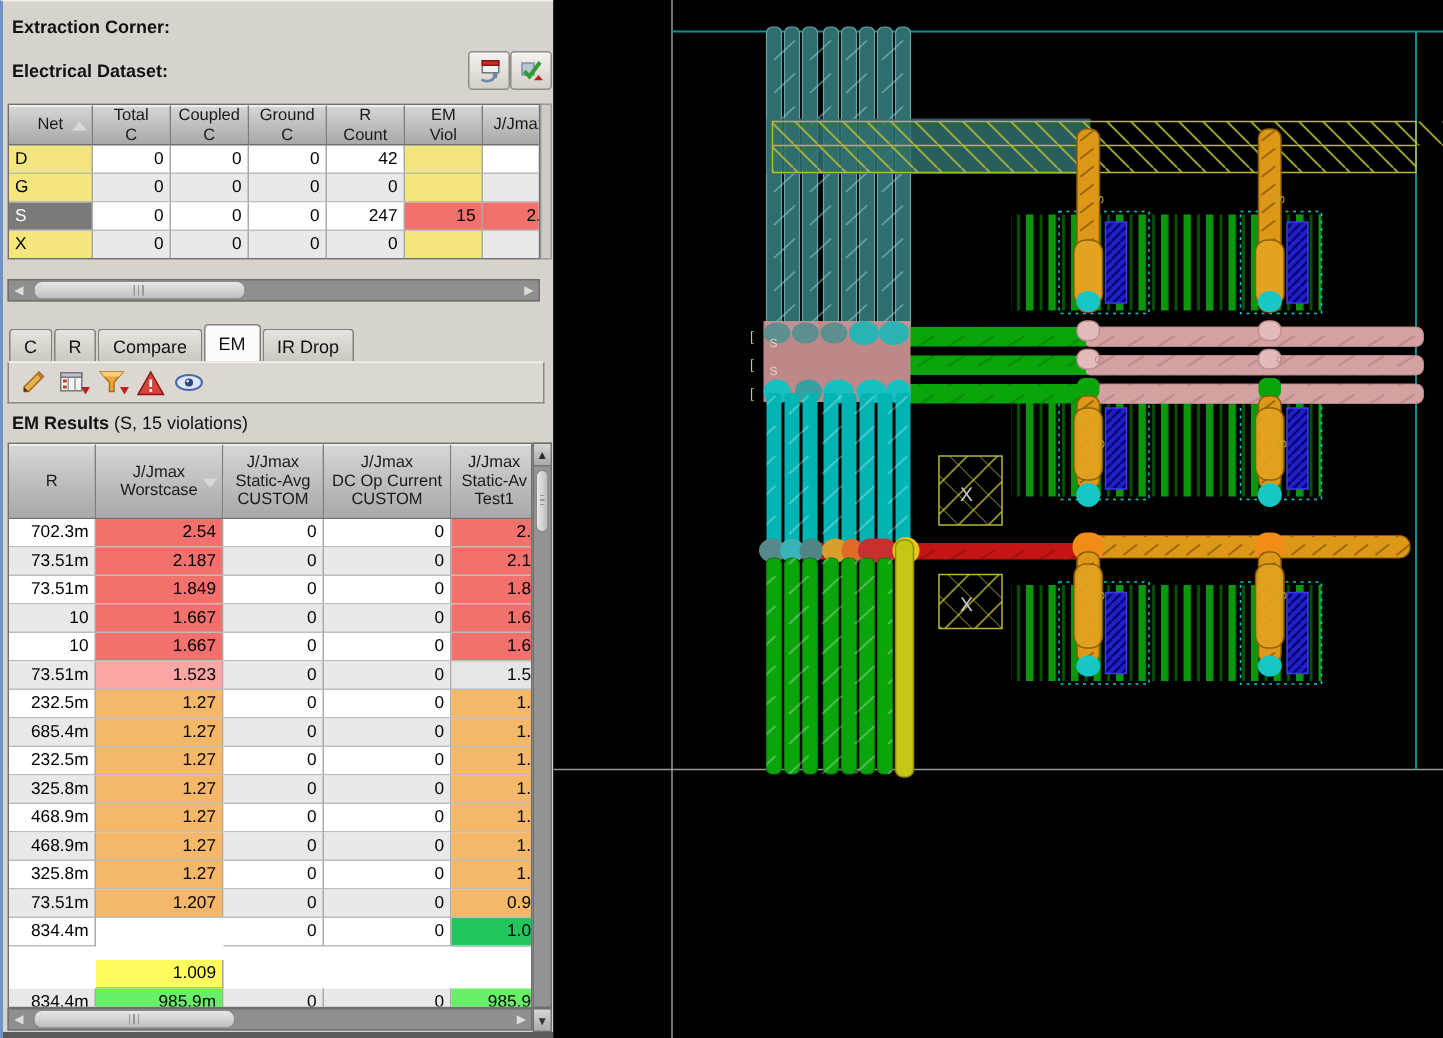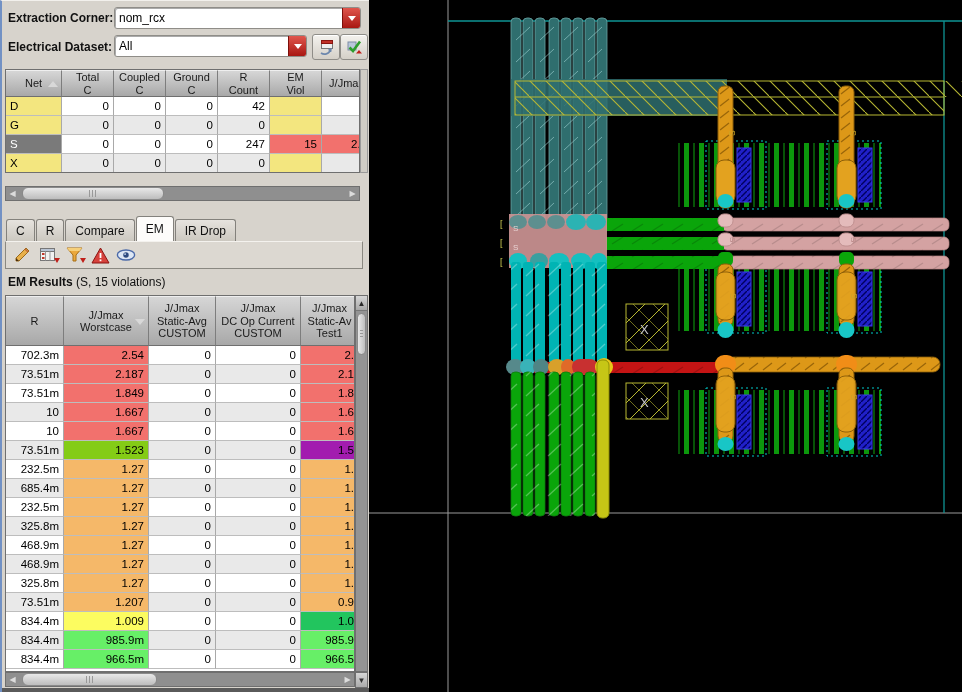--- a/index.html
+++ b/index.html
@@ -47,30 +47,22 @@
   .layout-pane{position:relative;width:593px;height:692px;background:#000;flex:none;}
 </style>
 </head>
 <body>
 
 <div class="app">
 
   <div class="left-pane">
 
     <div class="flabel" style="left:6px;top:10px;">Extraction Corner:</div>
-    <div class="combo" style="left:112px;top:6px;width:247px;">
-      <div class="cval">nom_rcx</div>
-      <div class="carrow"></div>
-    </div>
 
     <div class="flabel" style="left:6px;top:39px;">Electrical Dataset:</div>
-    <div class="combo" style="left:112px;top:34px;width:193px;">
-      <div class="cval">All</div>
-      <div class="carrow"></div>
-    </div>
     <div class="sqbtn" style="left:310px;top:33px;">
       <svg width="17" height="17" viewBox="0 0 17 17">
         <rect x="3.5" y="1.5" width="11" height="8" fill="#efefef" stroke="#777"></rect>
         <rect x="3.5" y="1.5" width="11" height="3" fill="#c03028" stroke="#8a1510"></rect>
         <path d="M3 14 C6 16 11 15.5 12.5 10.5" fill="none" stroke="#6c87ad" stroke-width="1.8"></path>
         <path d="M10.5 11 L13 10 L12.6 13" fill="none" stroke="#6c87ad" stroke-width="1.4"></path>
       </svg>
     </div>
     <div class="sqbtn" style="left:338px;top:33px;">
       <svg width="17" height="17" viewBox="0 0 17 17">
@@ -268,24 +260,24 @@
           </div>
           <div class="trow">
             <div class="tcell" style="width: 58px; background: rgb(255, 255, 255); justify-content: flex-end;">10</div>
             <div class="tcell" style="width: 85px; background: rgb(242, 113, 109); justify-content: flex-end;">1.667</div>
             <div class="tcell" style="width: 67px; background: rgb(255, 255, 255); justify-content: flex-end;">0</div>
             <div class="tcell" style="width: 85px; background: rgb(255, 255, 255); justify-content: flex-end;">0</div>
             <div class="tcell" style="width: 58px; background: rgb(242, 113, 109); justify-content: flex-end;">1.6</div>
           </div>
           <div class="trow">
             <div class="tcell" style="width: 58px; background: rgb(233, 233, 233); justify-content: flex-end;">73.51m</div>
-            <div class="tcell" style="width: 85px; background: #84cc16; justify-content: flex-end;">1.523</div>
-            <div class="tcell" style="width: 67px; background: rgb(233, 233, 233); justify-content: flex-end;">0</div>
-            <div class="tcell" style="width: 85px; background: rgb(233, 233, 233); justify-content: flex-end;">0</div>
-            <div class="tcell" style="width: 58px; background: #a21caf; justify-content: flex-end;">1.5</div>
+            <div class="tcell" style="width: 85px; background: #fca5a5; justify-content: flex-end;">1.523</div>
+            <div class="tcell" style="width: 67px; background: rgb(233, 233, 233); justify-content: flex-end;">0</div>
+            <div class="tcell" style="width: 85px; background: rgb(233, 233, 233); justify-content: flex-end;">0</div>
+            <div class="tcell" style="width: 58px; background: #e5e5e5; justify-content: flex-end;">1.5</div>
           </div>
           <div class="trow">
             <div class="tcell" style="width: 58px; background: rgb(255, 255, 255); justify-content: flex-end;">232.5m</div>
             <div class="tcell" style="width: 85px; background: rgb(245, 184, 105); justify-content: flex-end;">1.27</div>
             <div class="tcell" style="width: 67px; background: rgb(255, 255, 255); justify-content: flex-end;">0</div>
             <div class="tcell" style="width: 85px; background: rgb(255, 255, 255); justify-content: flex-end;">0</div>
             <div class="tcell" style="width: 58px; background: rgb(245, 184, 105); justify-content: flex-end;">1.</div>
           </div>
           <div class="trow">
             <div class="tcell" style="width: 58px; background: rgb(233, 233, 233); justify-content: flex-end;">685.4m</div>
@@ -331,21 +323,21 @@
           </div>
           <div class="trow">
             <div class="tcell" style="width: 58px; background: rgb(233, 233, 233); justify-content: flex-end;">73.51m</div>
             <div class="tcell" style="width: 85px; background: rgb(245, 184, 105); justify-content: flex-end;">1.207</div>
             <div class="tcell" style="width: 67px; background: rgb(233, 233, 233); justify-content: flex-end;">0</div>
             <div class="tcell" style="width: 85px; background: rgb(233, 233, 233); justify-content: flex-end;">0</div>
             <div class="tcell" style="width: 58px; background: rgb(245, 184, 105); justify-content: flex-end;">0.9</div>
           </div>
           <div class="trow">
             <div class="tcell" style="width: 58px; background: rgb(255, 255, 255); justify-content: flex-end;">834.4m</div>
-            <div class="tcell" style="width: 85px; background: rgb(252, 252, 96); justify-content: flex-end;">1.009</div>
+            <div class="tcell" style="width: 85px; background: rgb(252, 252, 96); justify-content: flex-end; margin-top: 28px;">1.009</div>
             <div class="tcell" style="width: 67px; background: rgb(255, 255, 255); justify-content: flex-end;">0</div>
             <div class="tcell" style="width: 85px; background: rgb(255, 255, 255); justify-content: flex-end;">0</div>
             <div class="tcell" style="width: 58px; background: #22c55e; justify-content: flex-end;">1.0</div>
           </div>
           <div class="trow">
             <div class="tcell" style="width: 58px; background: rgb(233, 233, 233); justify-content: flex-end;">834.4m</div>
             <div class="tcell" style="width: 85px; background: rgb(103, 239, 103); justify-content: flex-end;">985.9m</div>
             <div class="tcell" style="width: 67px; background: rgb(233, 233, 233); justify-content: flex-end;">0</div>
             <div class="tcell" style="width: 85px; background: rgb(233, 233, 233); justify-content: flex-end;">0</div>
             <div class="tcell" style="width: 58px; background: rgb(103, 239, 103); justify-content: flex-end;">985.9</div>

